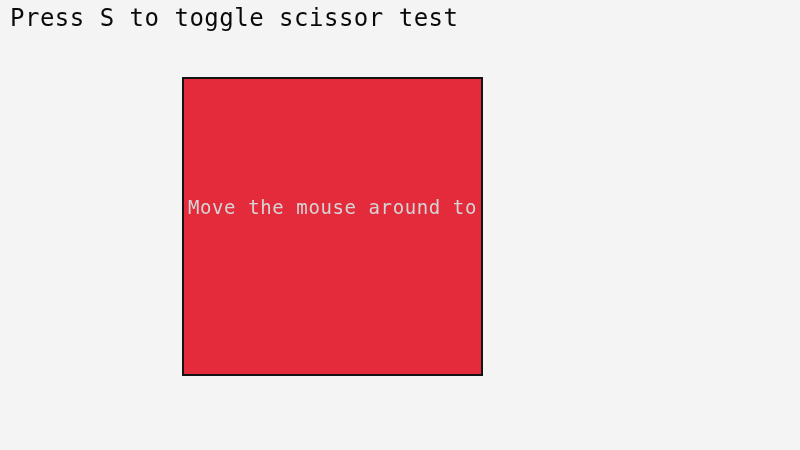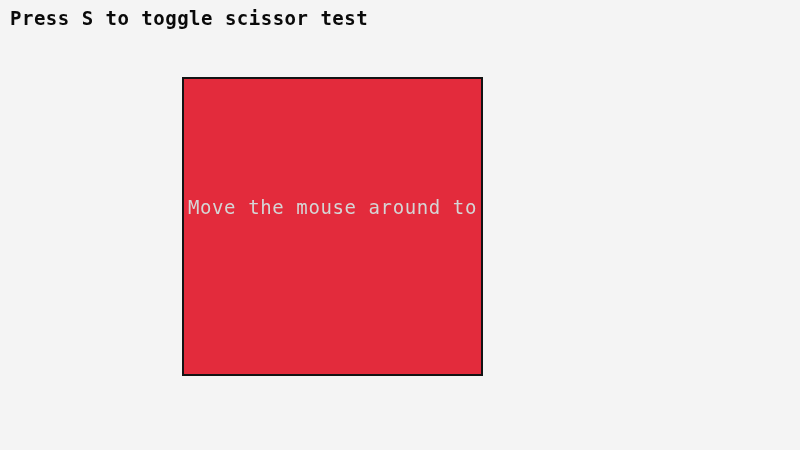--- a/index.html
+++ b/index.html
@@ -21,28 +21,27 @@
     background: #f4f4f4;
     overflow: hidden;
   }
 
   
   #hint-line {
     position: absolute;
     left: 10px;
     top: 6px;
     font-family: "DejaVu Sans Mono", "Liberation Mono", monospace;
-    font-size: 19px;
+    font-size: 24px;
     line-height: 24px;
     letter-spacing: 0.5px;
     color: #0a0a0a;
     white-space: pre;
     -webkit-font-smoothing: none;
     font-smooth: never;
-    font-weight: bold;
   }
 
   
   #scissor-rect {
     position: absolute;
     left: 182px;
     top: 77px;
     width: 301px;
     height: 299px;
     box-sizing: border-box;

